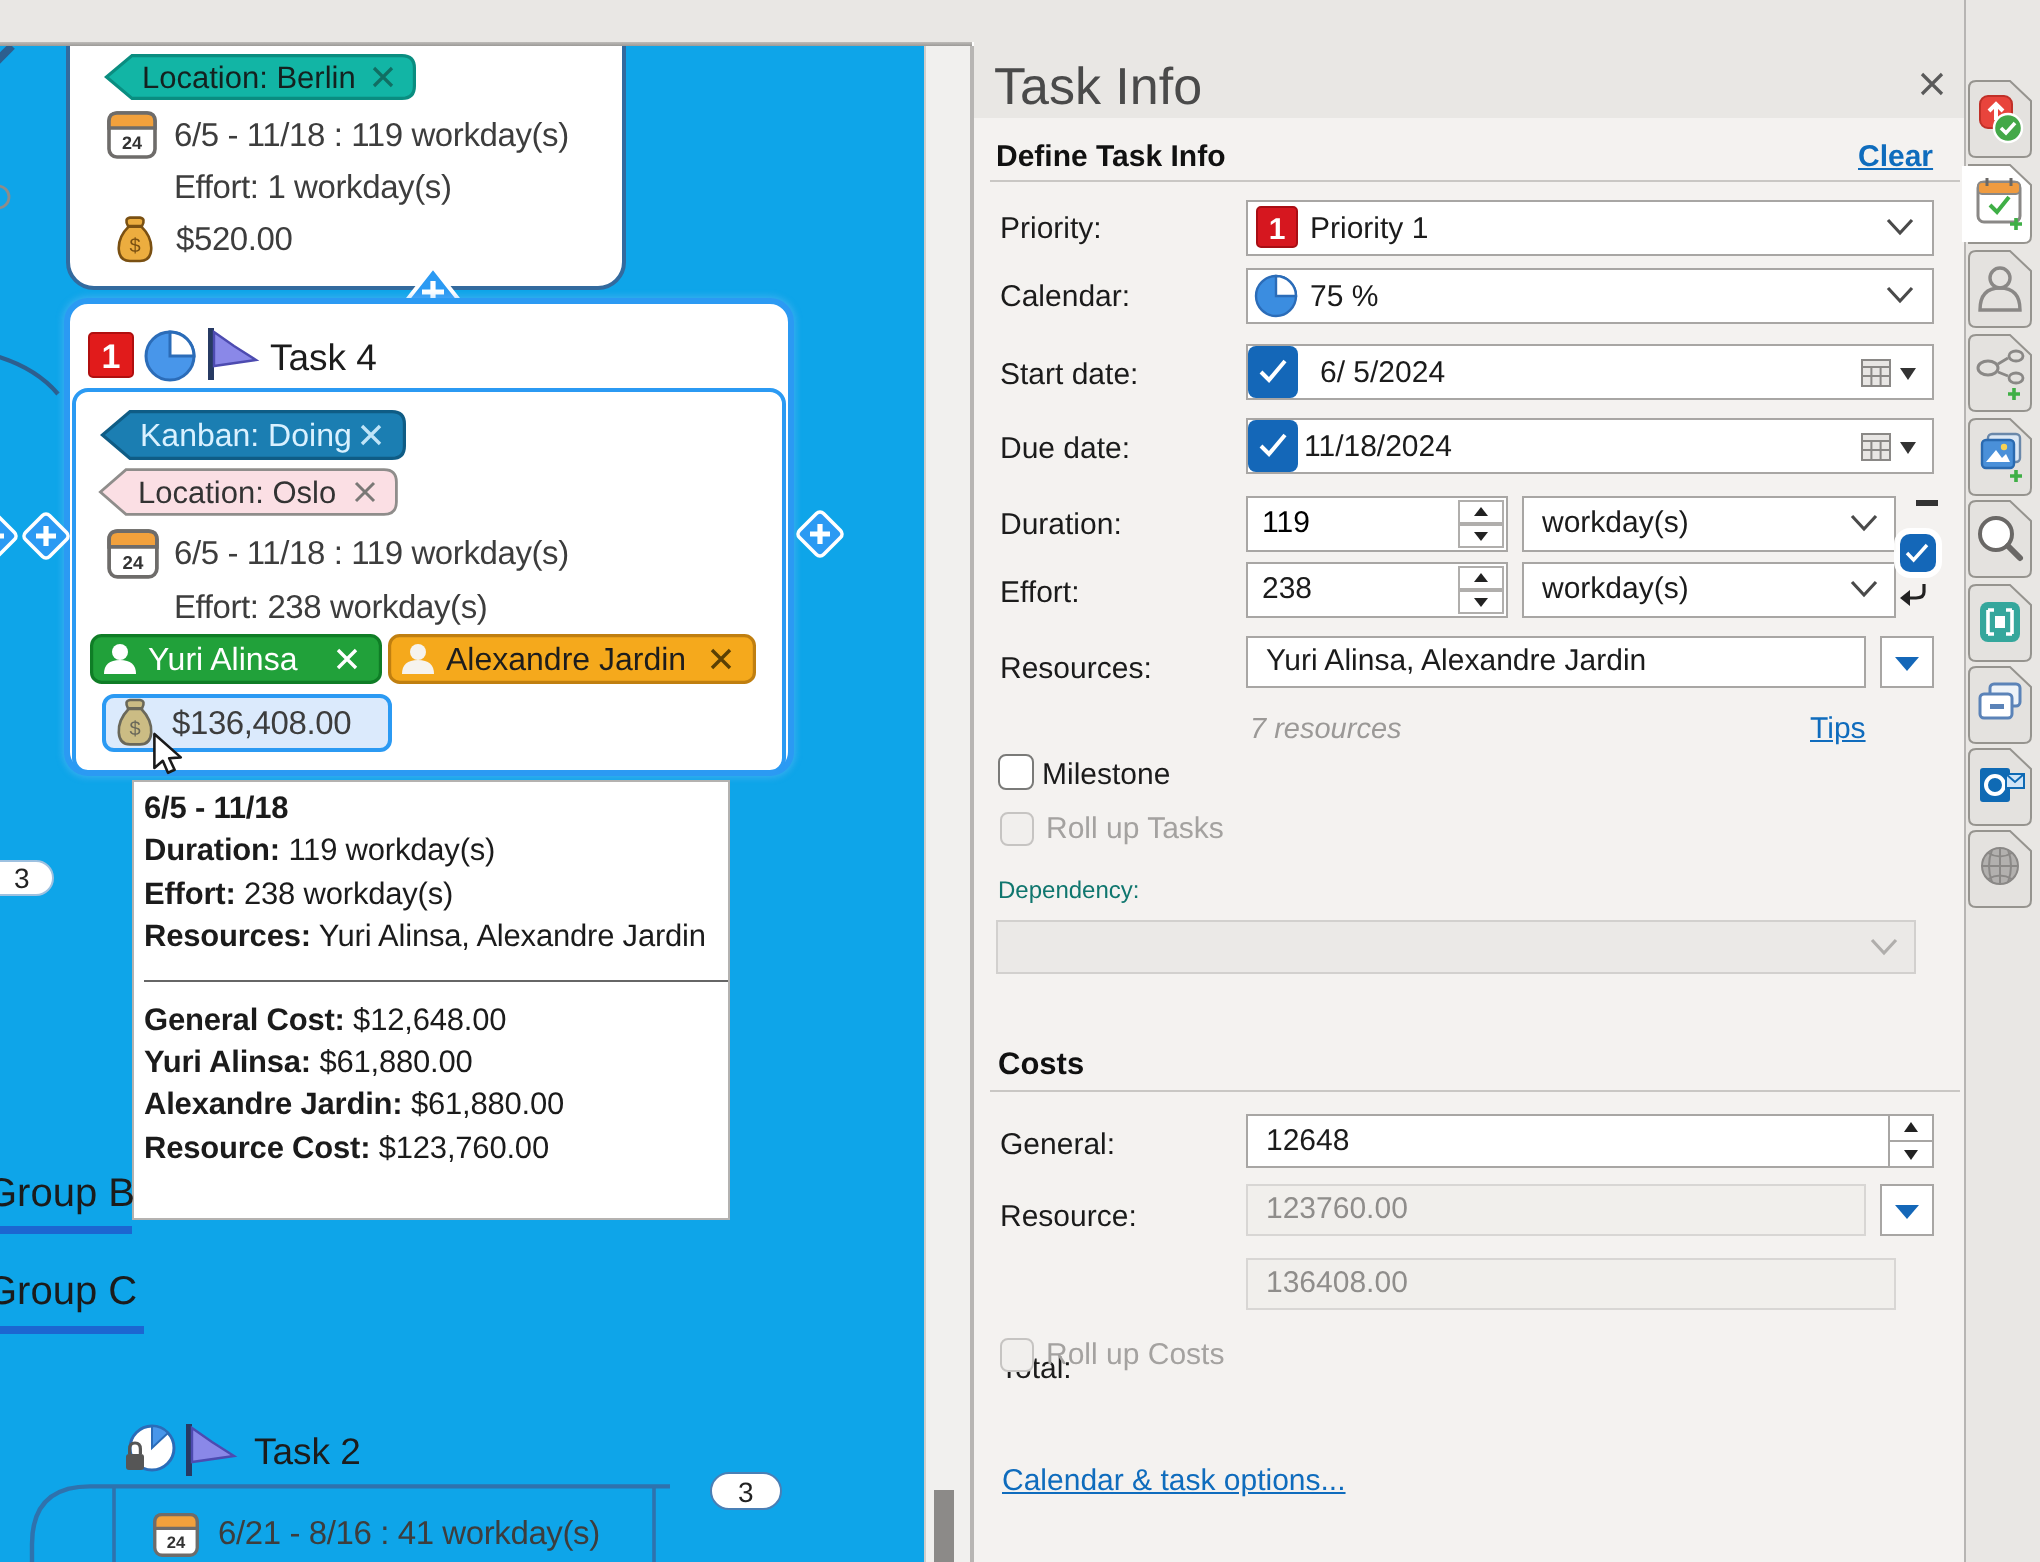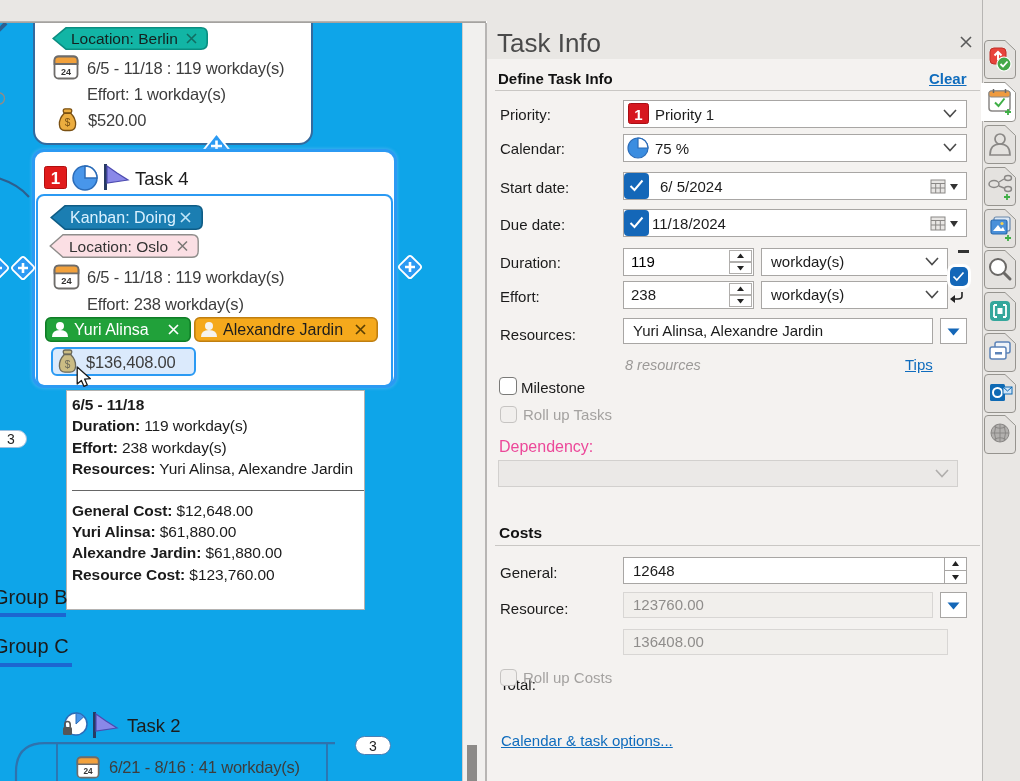--- a/index.html
+++ b/index.html
@@ -289,29 +289,29 @@
       <path d="M 7,4 L 2,8 L 7,12 Z" fill="#222"></path>
     </svg>
 
 <div class="plabel" style="top:326px;">Resources:</div>
 <div class="pctrl" style="left:623px;top:318px;width:310px;height:26px;"></div>
 <div class="abs" style="left:633px;top:322px;font-size:15px;color:#1b1b1b;">Yuri Alinsa, Alexandre Jardin</div>
 <div class="pctrl" style="left:940px;top:318px;width:27px;height:26px;"></div>
 <svg class="abs" style="left:947px;top:328px;" width="13" height="8" viewBox="0 0 13 8">
       <path d="M 0.5,0.5 L 12.5,0.5 L 6.5,7.5 Z" fill="#1467b8"></path>
     </svg>
-<div class="abs" style="left:625px;top:357px;font-size:14.5px;font-style:italic;color:#9b9997;">8 resources</div>
+<div class="abs" style="left:625px;top:357px;font-size:14.5px;font-style:italic;color:#9b9997;">7 resources</div>
 <div class="abs" style="left:905px;top:356px;font-size:15px;"><a class="link">Tips</a></div>
 
 <div class="abs" style="left:499px;top:377px;width:18px;height:18px;background:#fff;border:1.5px solid #7a7a78;border-radius:4px;box-sizing:border-box;"></div>
 <div class="abs" style="left:521px;top:379px;font-size:15px;color:#1b1b1b;">Milestone</div>
 <div class="abs" style="left:500px;top:406px;width:17px;height:17px;background:#f1efed;border:1.5px solid #c6c4c2;border-radius:4px;box-sizing:border-box;"></div>
 <div class="abs" style="left:523px;top:406px;font-size:15px;color:#a4a2a0;">Roll up Tasks</div>
 
-<div class="abs" style="left:499px;top:438px;font-size:16px;color:#ec4899;">Dependency:</div>
+<div class="abs" style="left:499px;top:438px;font-size:12px;color:#0f766e;">Dependency:</div>
 <div class="abs" style="left:498px;top:460px;width:460px;height:27px;background:#ebe9e7;border:1px solid #d2d0ce;box-sizing:border-box;"></div>
 <svg class="abs" style="left:935px;top:469px;" width="14" height="9" viewBox="0 0 14 9">
       <path d="M 1,1 L 7,7.5 L 13,1" fill="none" stroke="#b0aeac" stroke-width="1.6"></path>
     </svg>
 
 <div class="abs" style="left:499px;top:524px;font-size:15.5px;font-weight:bold;color:#111;">Costs</div>
 <div class="abs" style="left:495px;top:545px;width:485px;height:1px;background:#c9c7c4;"></div>
 
 <div class="plabel" style="top:564px;">General:</div>
 <div class="pctrl" style="left:623px;top:557px;width:322px;height:27px;"></div>

